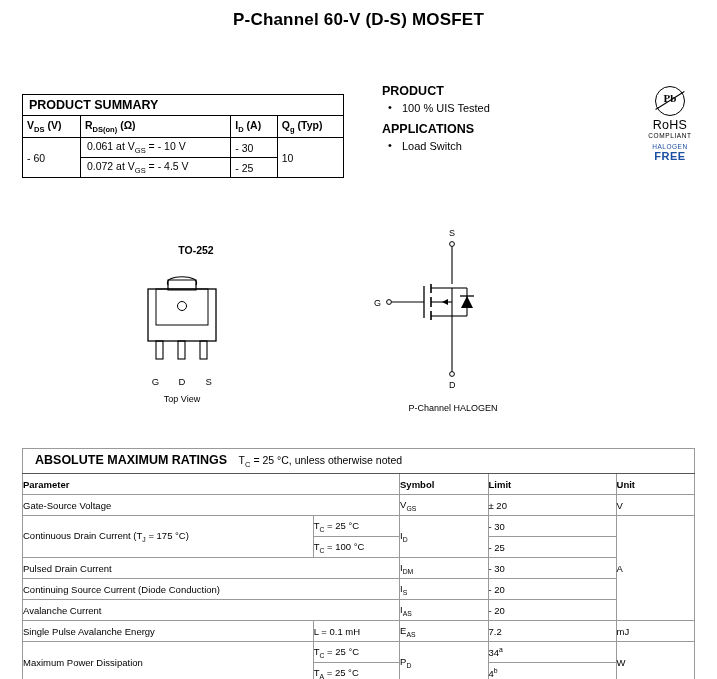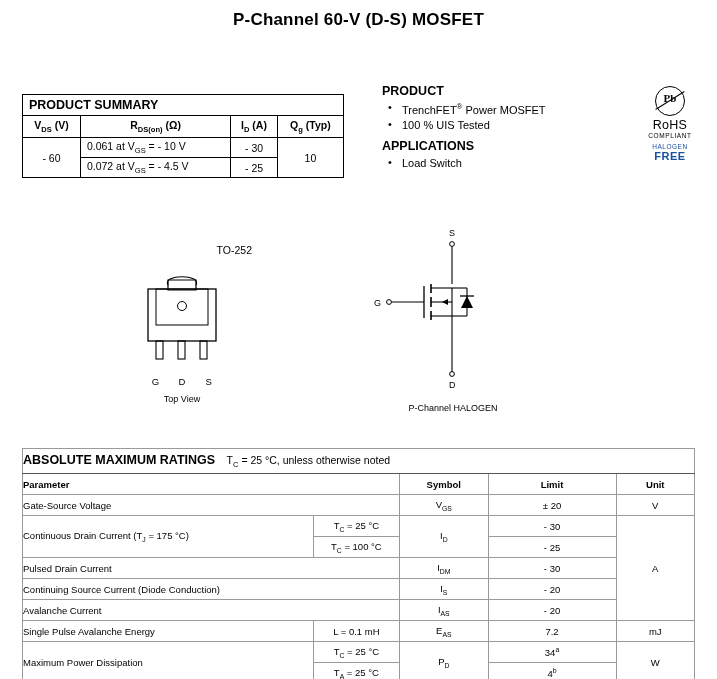--- a/index.html
+++ b/index.html
@@ -42,21 +42,20 @@
   }
   table.summary {
     border-collapse: collapse;
     width: 100%;
     font-size: 10.5px;
     padding-left: 8px;
   }
   table.summary td, table.summary th {
     border: 1px solid #000;
     padding: 2px 4px;
-    text-align: center;
     vertical-align: middle;
     font-weight: normal;
   }
   .summary .hdr-title {
     text-align: left;
     font-size: 12.5px;
     font-weight: bold;
     padding: 3px 6px;
   }
   .summary .colhdr {
@@ -166,22 +165,22 @@
   
   .pkg {
     position: absolute;
     left: 112px;
     top: 244px;
     width: 140px;
     text-align: center;
   }
   .pkg-label {
     font-size: 10.5px;
-    font-weight: normal;
-    text-align: right;
+    font-weight: bold;
+    text-align: center;
     margin-left: 28px;
     margin-bottom: 4px;
   }
   .pkg-pins {
     font-size: 9.5px;
     letter-spacing: 0px;
     margin-top: 2px;
   }
   .pkg-pins span { display: inline-block; width: 24px; }
   .pkg-view {
@@ -217,34 +216,33 @@
   table.ratings td {
     border: 1px solid #9a9a9a;
     padding: 3px 0;
     vertical-align: middle;
     height: 14px;
   }
   .ratings .title-cell {
     font-size: 12.5px;
     font-weight: bold;
     text-align: left;
-    padding: 4px 0;
+    padding: 4px 12px;
     border-bottom: 1px solid #555;
   }
   .ratings .title-cell .sub {
     font-size: 10.5px;
     font-weight: normal;
     padding-left: 8px;
   }
   .ratings .col-head {
     font-weight: bold;
     font-size: 9.5px;
   }
   .ratings .c {
-    text-align: center;
   }
   .ratings .l {
     text-align: left;
   }
   .ratings-table-border {
     border: 1px solid #555;
   }
 </style>
 </head>
 <body>
@@ -275,21 +273,20 @@
         <td class="left-cell">0.072 at V<sub>GS</sub> = - 4.5 V</td>
         <td>- 25</td>
       </tr>
     </tbody>
       </table>
   </div>
 
   <div class="features">
     <div class="sec-head">PRODUCT</div>
     <ul class="bullets">
-      <li>TrenchFET<sup>®</sup> Power MOSFET</li>
       <li>100 % UIS Tested</li>
     </ul>
     <div class="apps-head">APPLICATIONS</div>
     <ul class="bullets">
       <li>Load Switch</li>
     </ul>
   </div>
 
   <div class="rohs">
     <div class="pb-circle">

